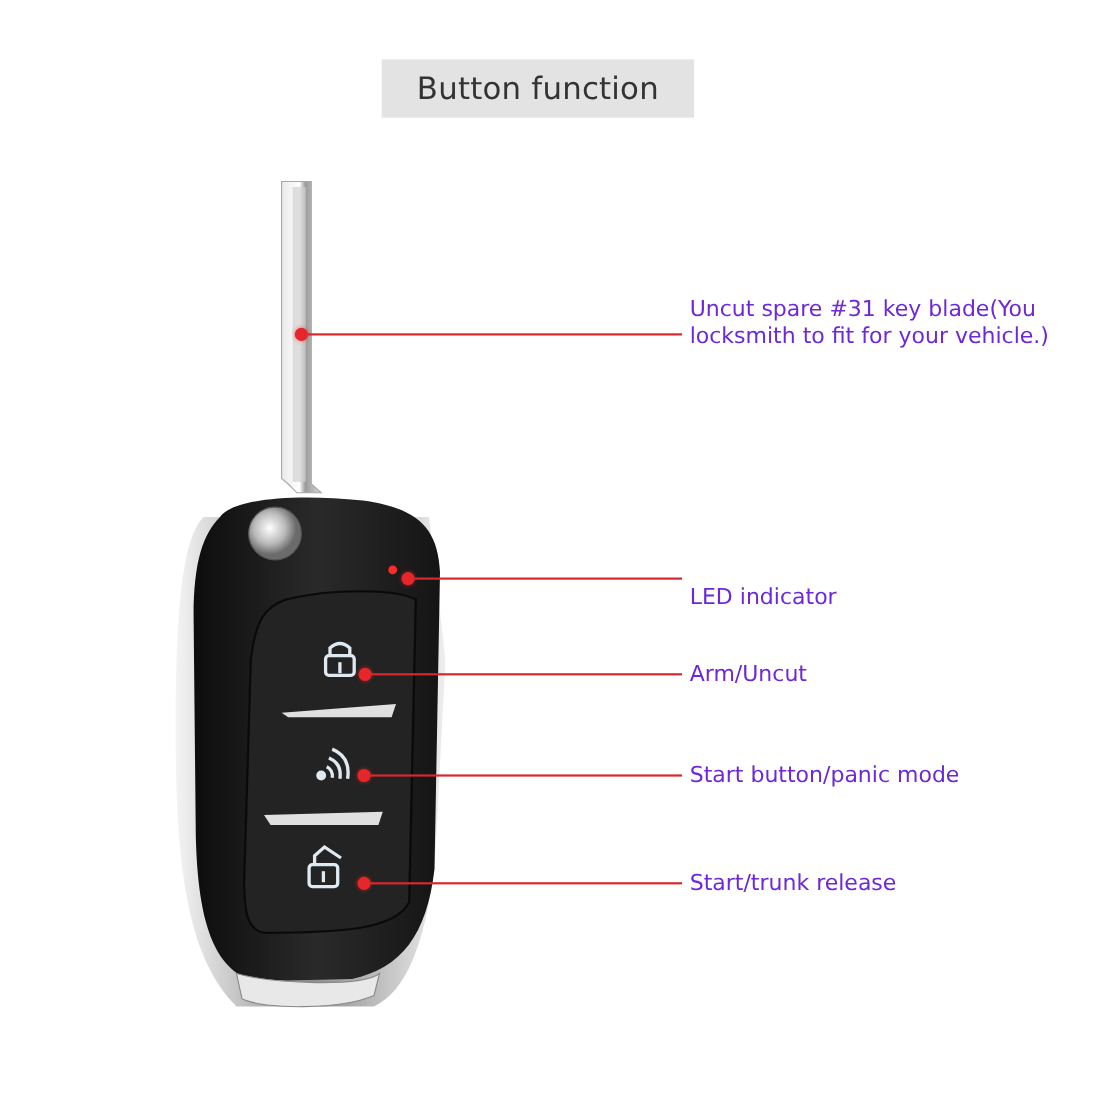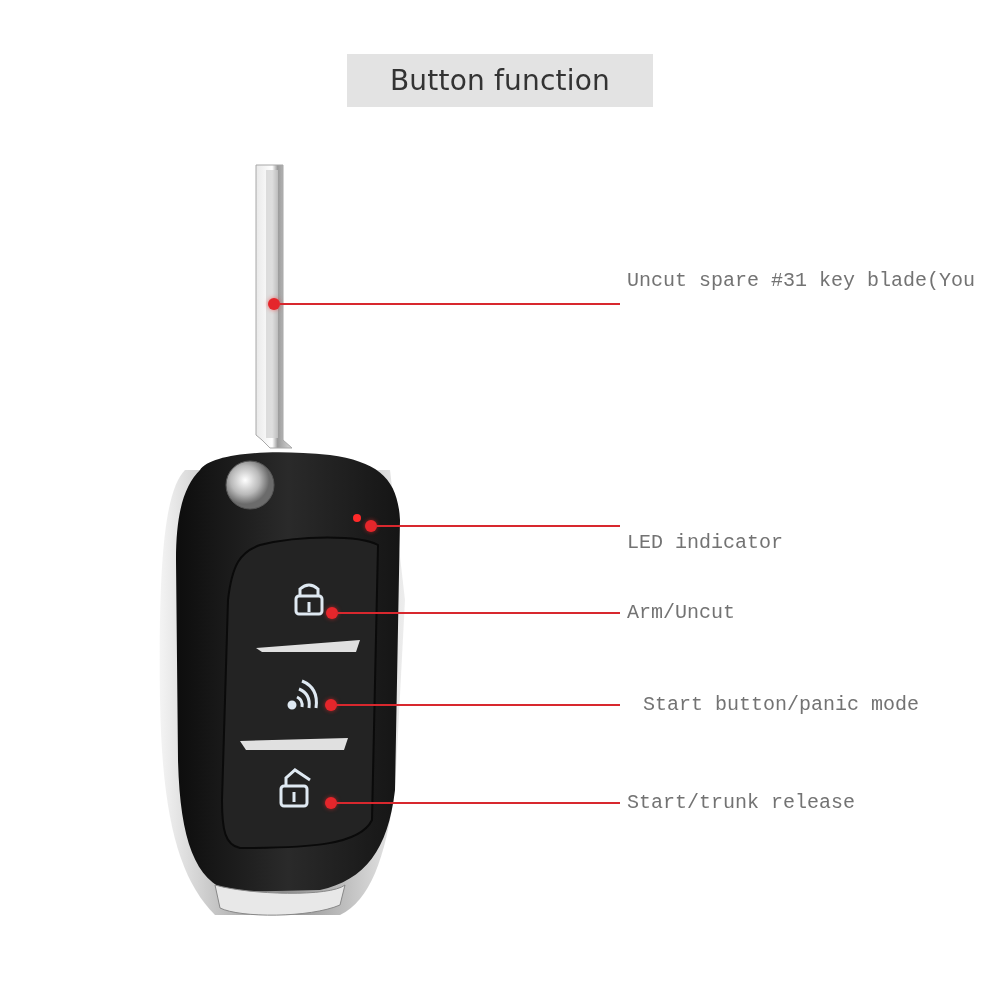--- a/index.html
+++ b/index.html
@@ -1,21 +1,21 @@
 <!DOCTYPE html>
 <html><head>
 <meta charset="utf-8">
 <style>
   html, body { margin:0; padding:0; background:#ffffff; }
   body { width:1001px; height:1001px; position:relative; overflow:hidden;
          font-family:"DejaVu Sans", "Liberation Sans", sans-serif; color:#2b2b2b; }
-  .title-box { position:absolute; left:347px; top:54px; width:306px; height:53px;
+  .title-box { position:absolute; left:347px; top:54px; width:284px; height:53px;
                background:#e3e3e3; display:flex; align-items:center; justify-content:center;
                font-size:28px; color:#333; letter-spacing:0.2px; }
-  .label { position:absolute; left:627px; font-size:20px; line-height:25px; color:#737373;font-family:Liberation Mono, monospace; }
+  .label { position:absolute; left:627px; font-size:20px; line-height:25px; color:#6d28d9; }
   .line { position:absolute; height:2px; background:#d8282e; }
   .dot { position:absolute; width:12px; height:12px; border-radius:50%; background:#e5262b;
          box-shadow:0 0 4px rgba(255,40,40,0.6); }
   svg { position:absolute; left:0; top:0; }
 </style>
 </head>
 <body>
 
 <div class="title-box">Button function</div>
 
@@ -81,29 +81,30 @@
     <line x1="294" y1="792" x2="294" y2="802"></line>
   </g>
 
   <path d="M215 885 C250 895 330 897 345 885 L340 905 C310 918 240 918 220 908 Z" fill="#e8e8e8" stroke="#888"></path>
 </svg>
 
 <div class="dot" style="left:268px;top:298px;"></div>
 <div class="line" style="left:280px;top:303px;width:340px;"></div>
 <div class="label" style="top:268px;">
   <div>Uncut spare #31 key blade(You</div>
+  <div>locksmith to fit for your vehicle.)</div>
 </div>
 
 <div class="dot" style="left:365px;top:520px;"></div>
 <div class="line" style="left:375px;top:525px;width:245px;"></div>
 <div class="label" style="top:513px;margin-top:17px;">LED indicator</div>
 
 <div class="dot" style="left:326px;top:607px;"></div>
 <div class="line" style="left:336px;top:612px;width:284px;"></div>
 <div class="label" style="top:600px;">Arm/Uncut</div>
 
 <div class="dot" style="left:325px;top:699px;"></div>
 <div class="line" style="left:335px;top:704px;width:285px;"></div>
-<div class="label" style="top:692px;margin-left:16px;">Start button/panic mode</div>
+<div class="label" style="top:692px;">Start button/panic mode</div>
 
 <div class="dot" style="left:325px;top:797px;"></div>
 <div class="line" style="left:335px;top:802px;width:285px;"></div>
 <div class="label" style="top:790px;">Start/trunk release</div>
 
 </body></html>

